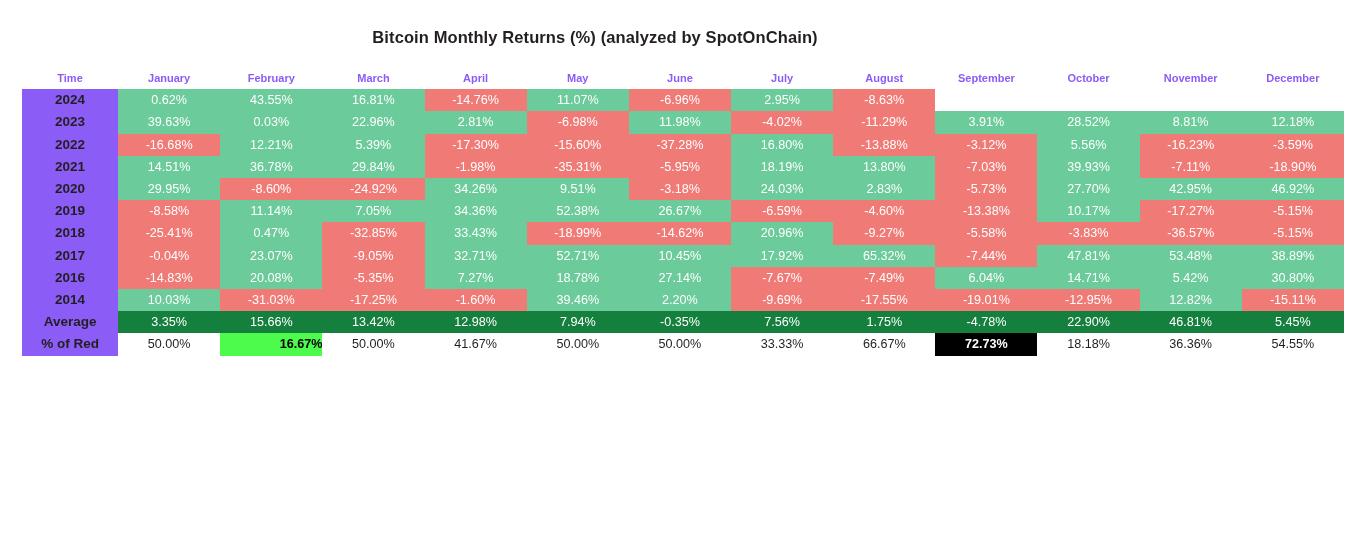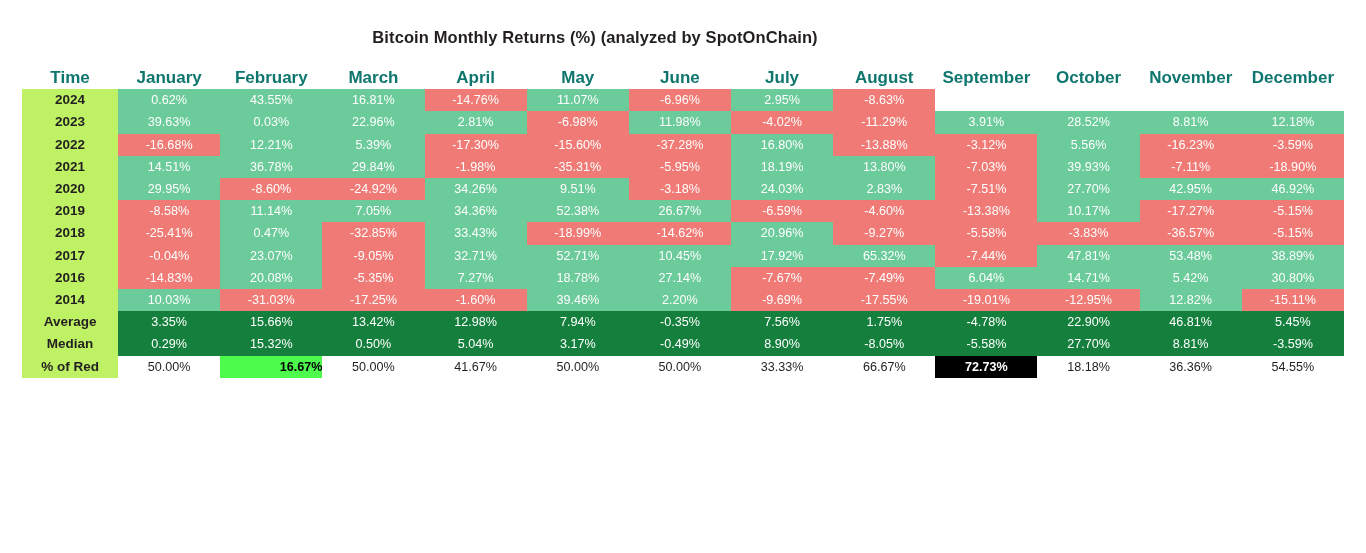--- a/index.html
+++ b/index.html
@@ -44,32 +44,32 @@
     text-align: center;
     vertical-align: middle;
     height: 22.2px;
     line-height: 22.2px;
     white-space: nowrap;
   }
   col.time-col { width: 96px; }
   col.month-col { width: 102.1px; }
 
   thead th {
-    font-size: 17px;
-    font-weight: bold;
-    color: #0f766e;
+    font-size: 11px;
+    font-weight: bold;
+    color: #8b5cf6;
     height: 28px;
     line-height: 28px;
     background: #ffffff;
   }
   th.row-head {
     font-size: 13.5px;
     font-weight: bold;
     color: #231f20;
-    background: #bef264;
+    background: #8b5cf6;
     text-align: center;
   }
   td.cell {
     color: #ffffff;
     font-size: 12.6px;
   }
   td.pos { background: #6bcb9a; }
   td.neg { background: #f07b76; }
   td.empty { background: #ffffff; }
   tr.summary td.cell { background: #15803d; color: #ffffff; }
@@ -195,21 +195,21 @@
         <tr>
           <th class="row-head">2020</th>
           <td class="cell pos">29.95%</td>
           <td class="cell neg">-8.60%</td>
           <td class="cell neg">-24.92%</td>
           <td class="cell pos">34.26%</td>
           <td class="cell pos">9.51%</td>
           <td class="cell neg">-3.18%</td>
           <td class="cell pos">24.03%</td>
           <td class="cell pos">2.83%</td>
-          <td class="cell neg">-7.51%</td>
+          <td class="cell neg">-5.73%</td>
           <td class="cell pos">27.70%</td>
           <td class="cell pos">42.95%</td>
           <td class="cell pos">46.92%</td>
         </tr>
         <tr>
           <th class="row-head">2019</th>
           <td class="cell neg">-8.58%</td>
           <td class="cell pos">11.14%</td>
           <td class="cell pos">7.05%</td>
           <td class="cell pos">34.36%</td>
@@ -290,35 +290,20 @@
           <td class="cell">12.98%</td>
           <td class="cell">7.94%</td>
           <td class="cell">-0.35%</td>
           <td class="cell">7.56%</td>
           <td class="cell">1.75%</td>
           <td class="cell">-4.78%</td>
           <td class="cell">22.90%</td>
           <td class="cell">46.81%</td>
           <td class="cell">5.45%</td>
         </tr>
-        <tr class="summary">
-          <th class="row-head">Median</th>
-          <td class="cell">0.29%</td>
-          <td class="cell">15.32%</td>
-          <td class="cell">0.50%</td>
-          <td class="cell">5.04%</td>
-          <td class="cell">3.17%</td>
-          <td class="cell">-0.49%</td>
-          <td class="cell">8.90%</td>
-          <td class="cell">-8.05%</td>
-          <td class="cell">-5.58%</td>
-          <td class="cell">27.70%</td>
-          <td class="cell">8.81%</td>
-          <td class="cell">-3.59%</td>
-        </tr>
         <tr class="pct">
           <th class="row-head">% of Red</th>
           <td class="cell">50.00%</td>
           <td class="cell hi-min">16.67%</td>
           <td class="cell">50.00%</td>
           <td class="cell">41.67%</td>
           <td class="cell">50.00%</td>
           <td class="cell">50.00%</td>
           <td class="cell">33.33%</td>
           <td class="cell">66.67%</td>

